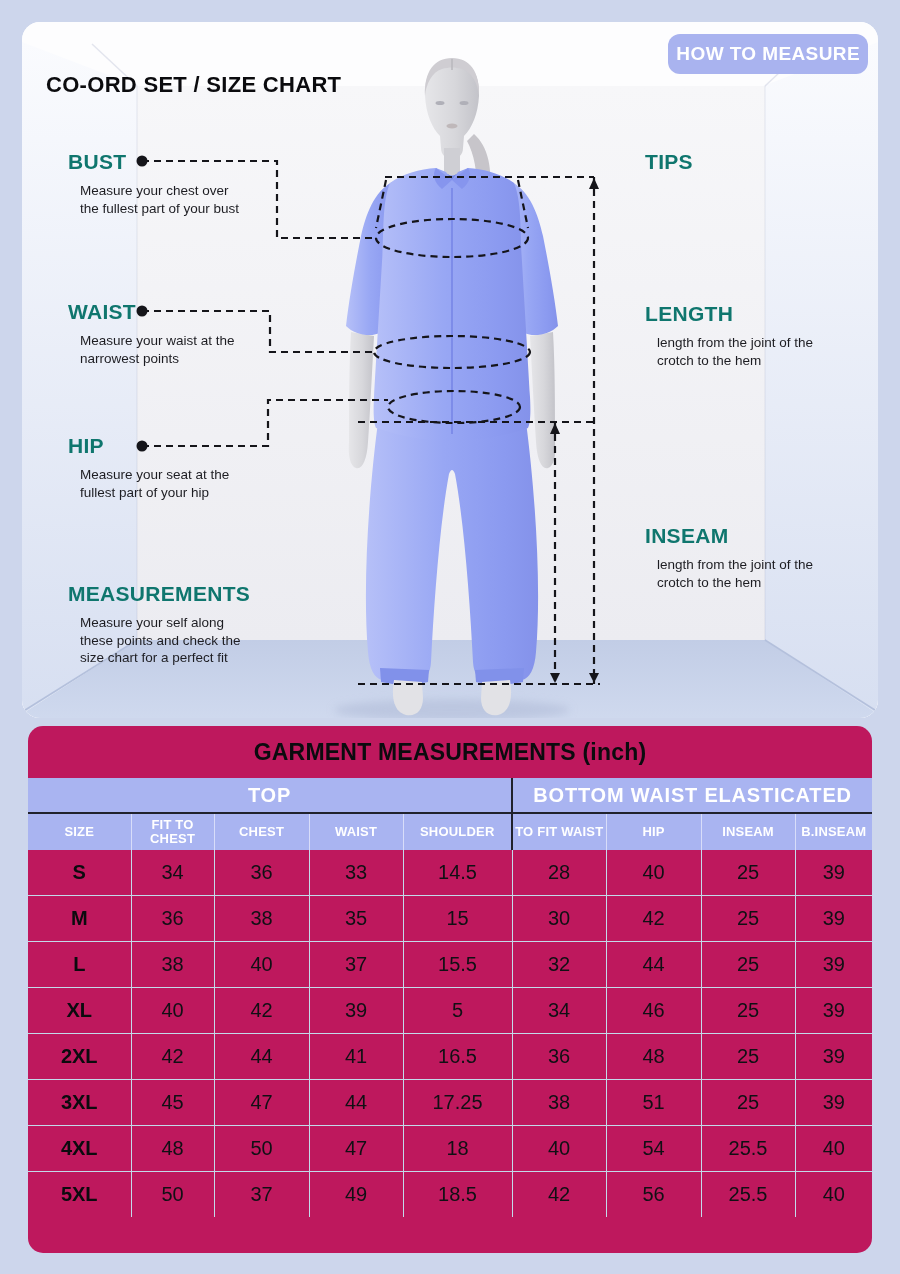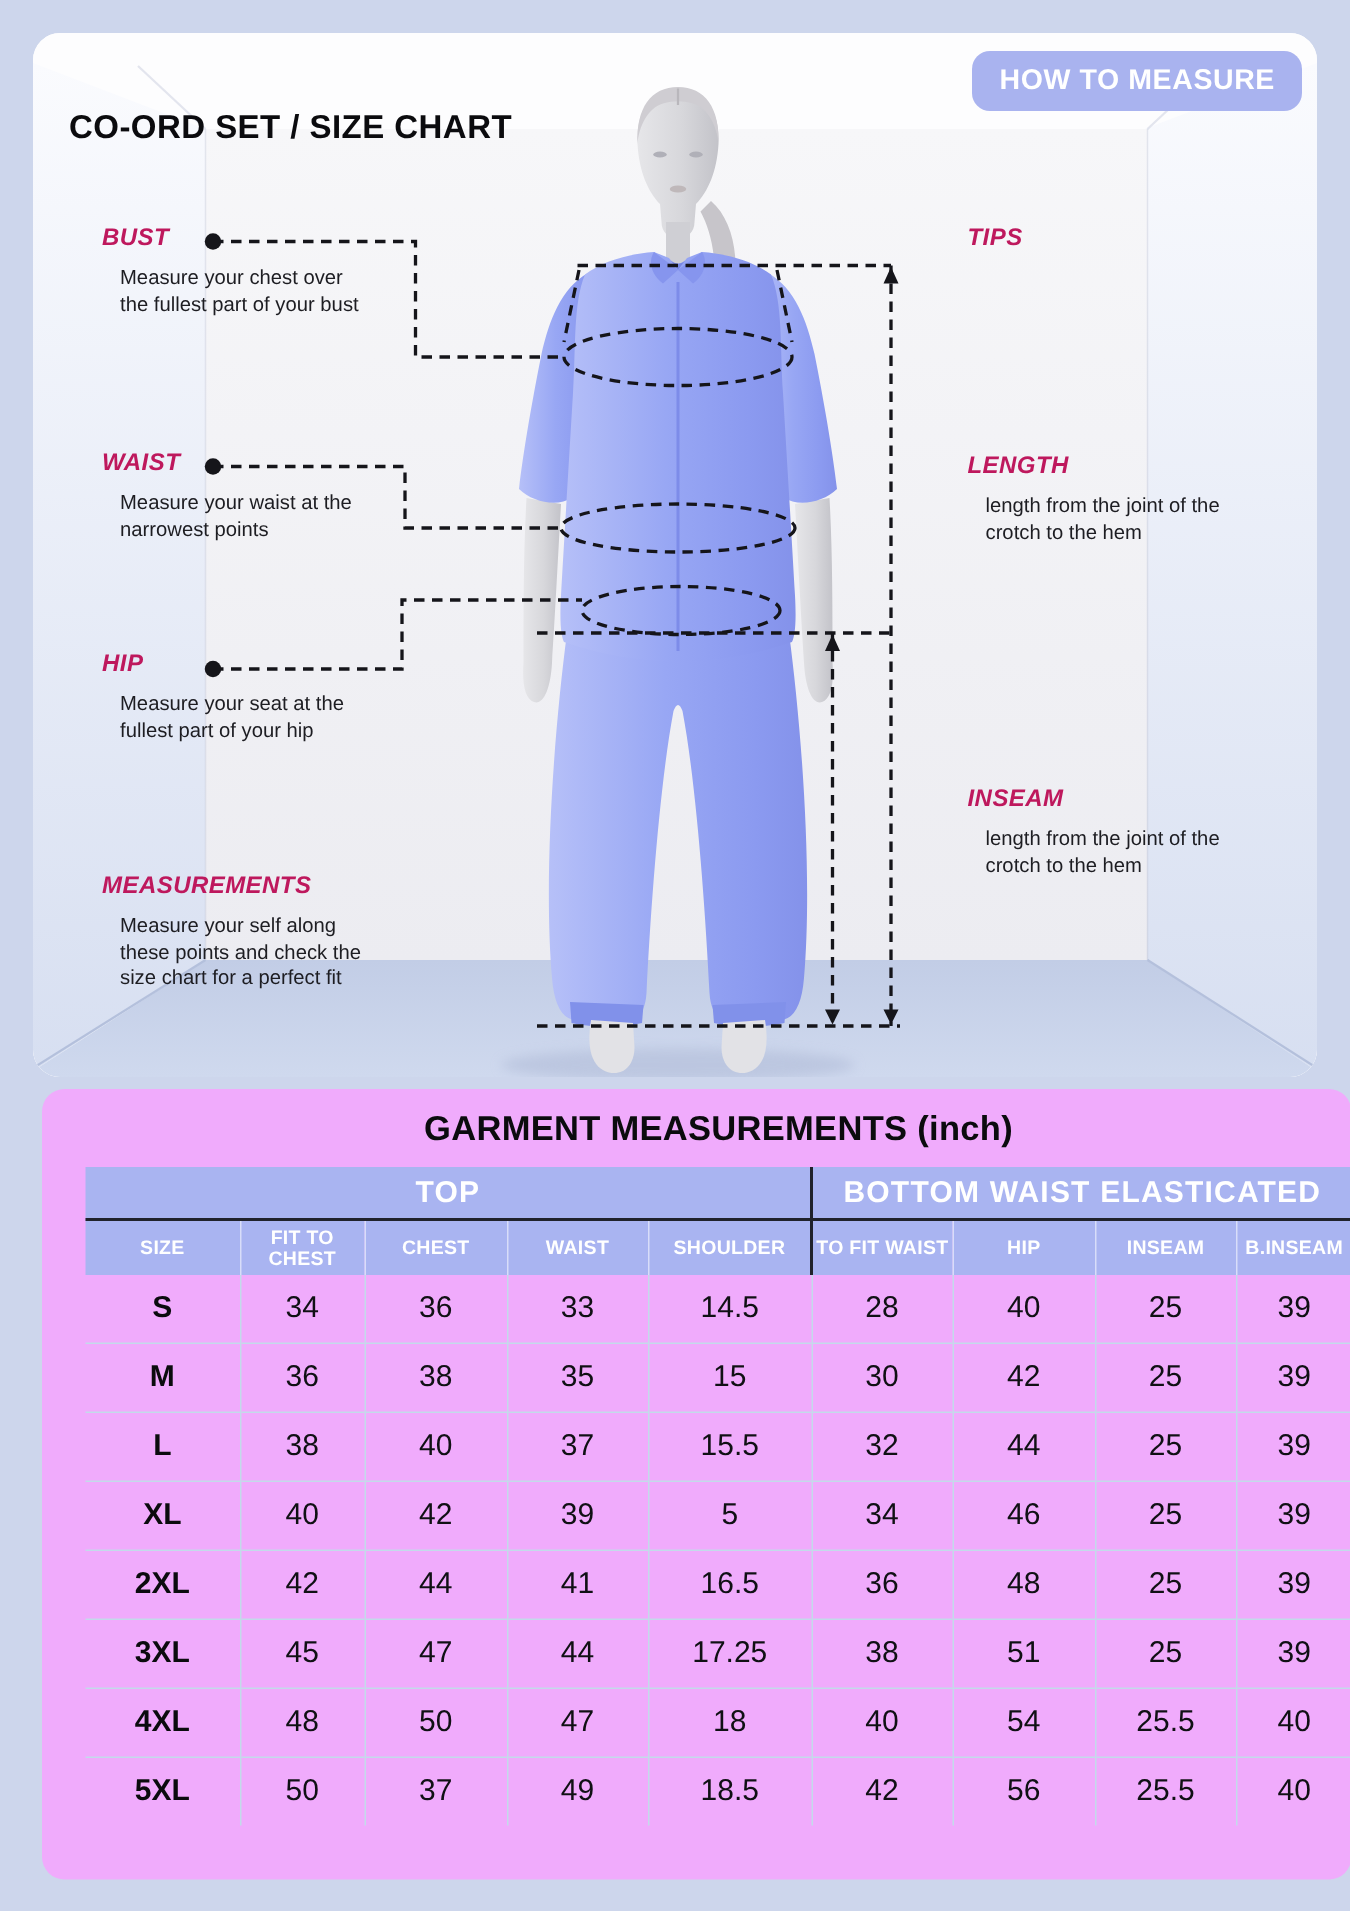--- a/index.html
+++ b/index.html
@@ -15,33 +15,33 @@
   }
   .scene-svg{position:absolute;left:0;top:0;}
   .page-title{
     position:absolute;left:46px;top:40px;z-index:3;
     font-size:22px;font-weight:800;letter-spacing:.3px;color:#0b0b0e;margin-top:32px;
   }
   .how-btn{
     position:absolute;right:32px;top:34px;z-index:3;
     background:#a9b3ef;color:#ffffff;border:none;border-radius:12px;
     font-family:inherit;font-size:19px;font-weight:800;letter-spacing:.4px;
-    padding:9px 18px;cursor:pointer;
+    padding:9px 8px;cursor:pointer;
   }
   .mlabel{position:absolute;z-index:3;}
   .mlabel h2{
-    margin:0;font-size:16px;font-weight:800;letter-spacing:.3px;color:#be185d;font-style:italic;
+    margin:0;font-size:21px;font-weight:800;letter-spacing:.3px;color:#0f766e;
   }
   .mlabel p{
     margin:8px 0 0 12px;font-size:13.5px;line-height:1.3;color:#1d1d22;font-weight:500;
   }
   
   .table-card{
     position:absolute;left:28px;top:726px;width:844px;height:527px;
-    background:#f0abfc;border-radius:15px;overflow:hidden;padding-left:29px;
+    background:#be185d;border-radius:15px;overflow:hidden;
   }
   .table-title{
     height:52px;display:flex;align-items:center;justify-content:center;
     font-size:23px;font-weight:800;letter-spacing:.2px;color:#0b0b0e;
   }
   table.size-table{border-collapse:collapse;table-layout:fixed;width:844px;}
   .size-table th,.size-table td{text-align:center;vertical-align:middle;padding:0 2px;}
   .group-row th{
     background:#a9b4f1;color:#fff;font-size:20px;font-weight:800;letter-spacing:.8px;
     height:34px;border-bottom:2.5px solid #20222c;

